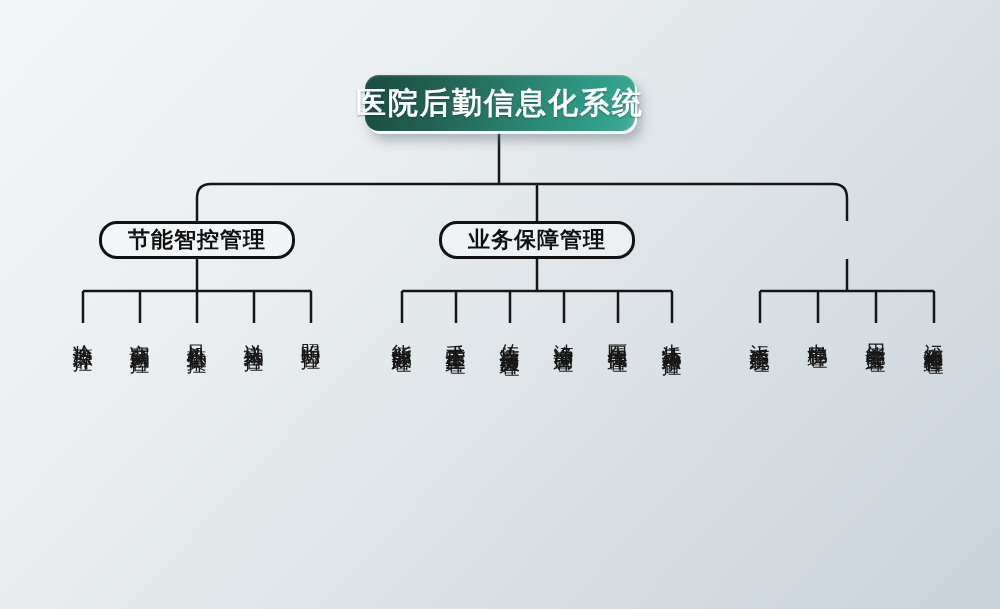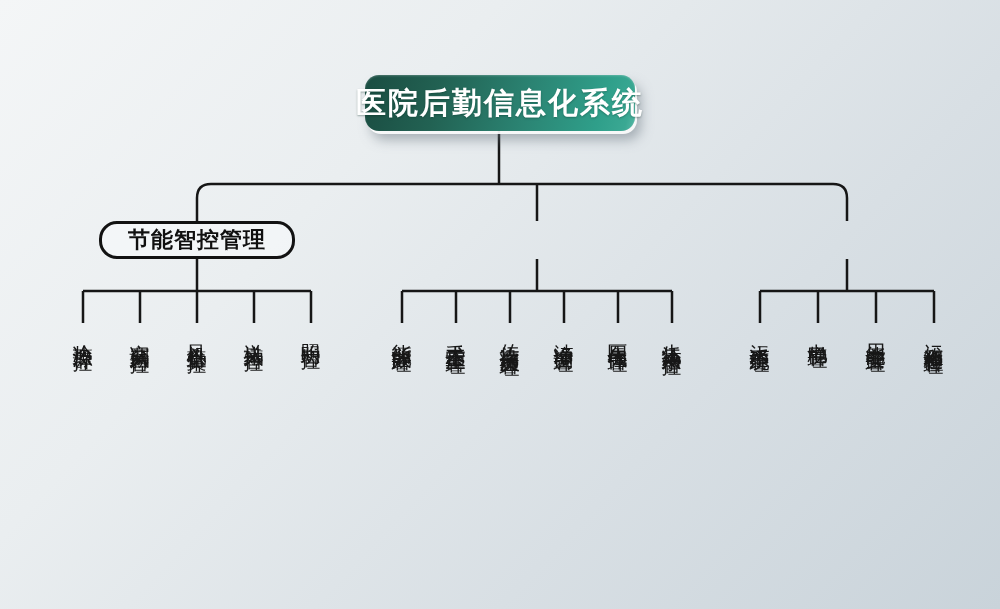--- a/index.html
+++ b/index.html
@@ -92,20 +92,23 @@
     <path d="M847 259 V291 M760 291 H934 M760 291 V323 M818 291 V323 M876 291 V323 M934 291 V323"></path>
   </svg>
 
   <div class="root-node">
     <span class="root-label">医院后勤信息化系统</span>
   </div>
 
   <div class="branch-node" style="left:99px">
     <span class="branch-label">节能智控管理</span>
   </div>
+  <div class="branch-node" style="left:439px">
+    <span class="branch-label">业务保障管理</span>
+  </div>
 
   <div class="leaf-node" style="left:83px">冷热源群控</div>
   <div class="leaf-node" style="left:140px">空调新风智控</div>
   <div class="leaf-node" style="left:197px">风机盘管集控</div>
   <div class="leaf-node" style="left:254px">送排风智控</div>
   <div class="leaf-node" style="left:311px">照明智控</div>
 
   <div class="leaf-node" style="left:402px">能源能效管理</div>
   <div class="leaf-node" style="left:456px">手术室正压管理</div>
   <div class="leaf-node" style="left:510px">传染病房负压管理</div>

